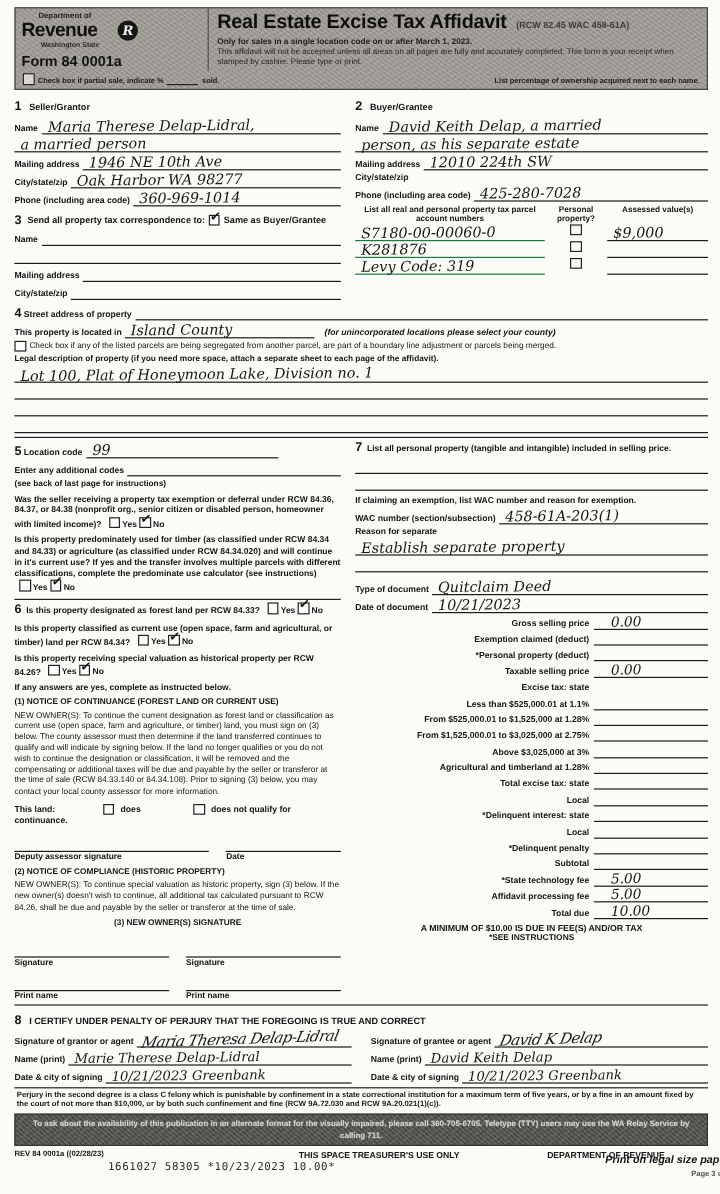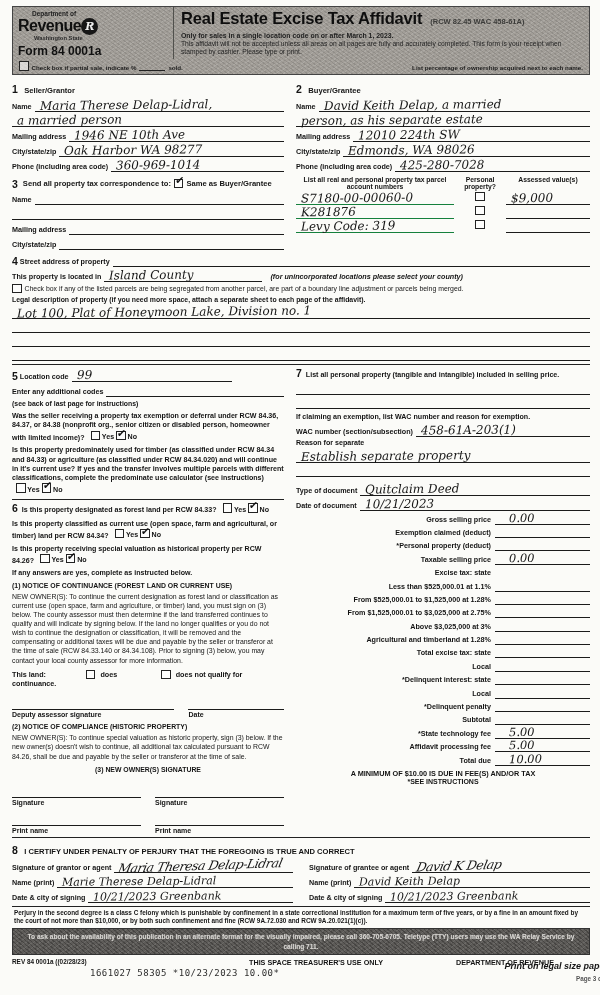--- a/index.html
+++ b/index.html
@@ -9,21 +9,21 @@
   
   .header{border:1px solid #444;
      background:
        repeating-linear-gradient(37deg, rgba(30,30,30,.13) 0 1px, transparent 1px 3px),
        repeating-linear-gradient(-29deg, rgba(255,255,255,.12) 0 1px, transparent 1px 4px),
        #a29e98;}
   .header-top{display:flex;}
   .h-left{width:150px;border-right:1.5px solid #50504c;padding:3px 5px 1px;}
   .h-right{flex:1;padding:2px 7px 0;}
   .dept-small{font-size:6.5px;font-weight:bold;margin-left:14px;color:#222;}
-  .rev-row{display:flex;align-items:flex-end;gap:0;}
+  .rev-row{display:flex;align-items:flex-start;gap:17px;}
   .rev-name{font-size:16px;font-weight:bold;letter-spacing:-.5px;color:#101010;}
   .logo{width:17px;height:17px;border-radius:50%;background:#161616;color:#efefef;
         display:inline-flex;align-items:center;justify-content:center;
         font-size:11px;font-weight:bold;font-style:italic;font-family:"DejaVu Serif",serif;}
   .dept-sub{font-size:5.8px;font-weight:bold;margin-left:16px;color:#2a2a2a;}
   .form-no{font-size:12px;font-weight:bold;margin-top:3px;color:#111;}
   .h-title-row{display:flex;align-items:baseline;gap:8px;}
   .h-title{font-size:16.5px;font-weight:bold;color:#0e0e0e;letter-spacing:-.2px;}
   .h-cite{font-size:7.5px;font-weight:bold;color:#3c3c3a;}
   .h-note1{font-size:6.9px;font-weight:bold;color:#222;margin-top:4px;}
@@ -223,23 +223,20 @@
               </span>
             </div>
           <div class="fl">
               <span class="lab">Mailing address</span>
             <span class="line">
                 <span class="hw big">12010 224th SW</span>
               </span>
             </div>
           <div class="fl">
               <span class="lab">City/state/zip</span>
-            <span class="line">
-                <span class="hw big">Edmonds, WA 98026</span>
-              </span>
             </div>
           <div class="fl">
               <span class="lab">Phone (including area code)</span>
             <span class="line">
                 <span class="hw big">425-280-7028</span>
               </span>
             </div>
         </div>
         <div class="gap2"></div>
         <div>

